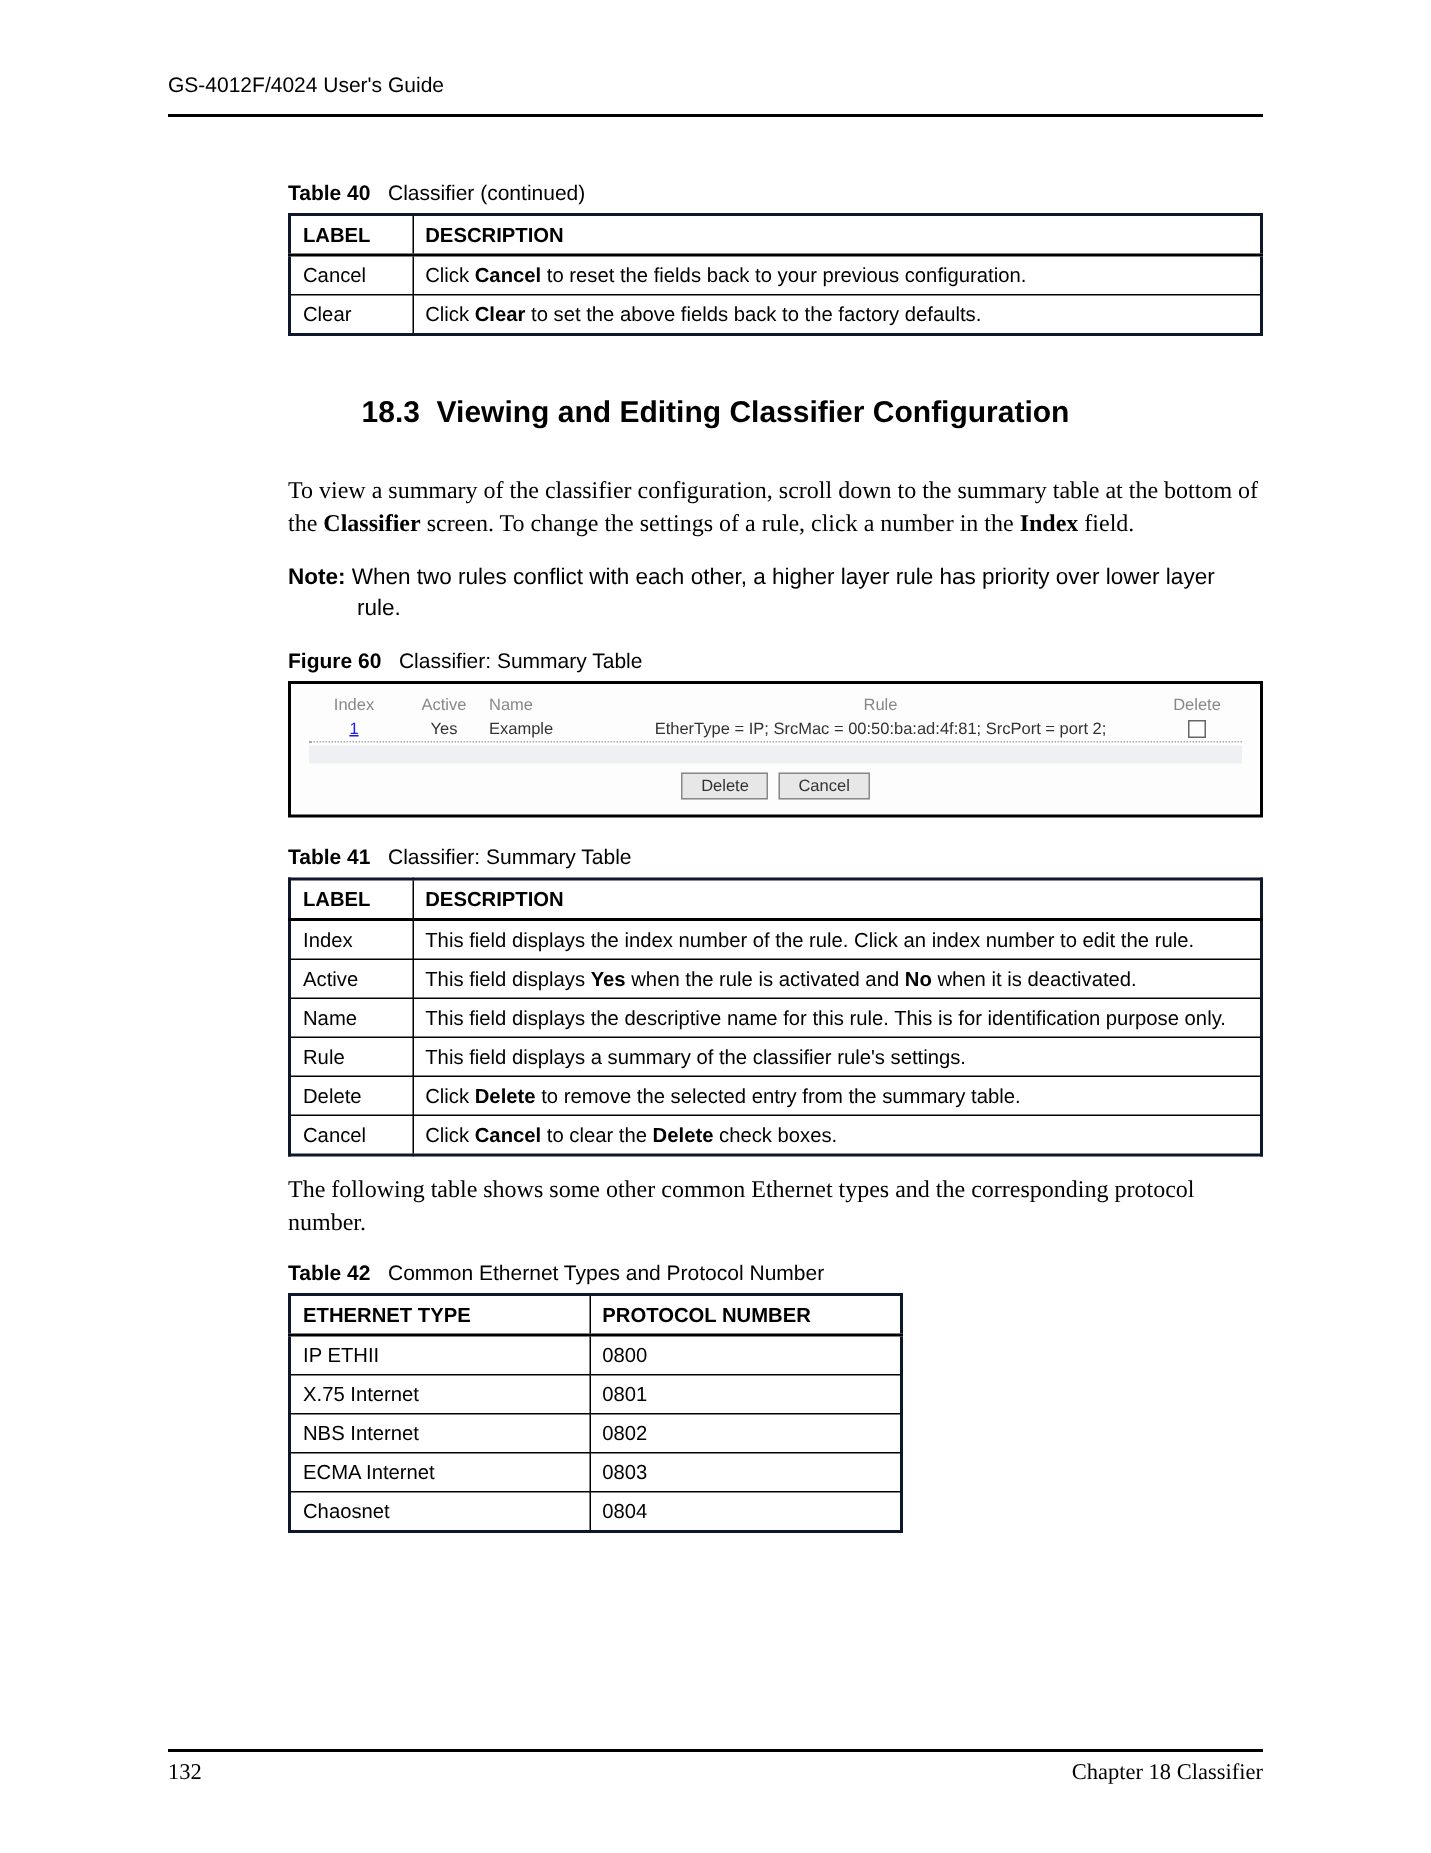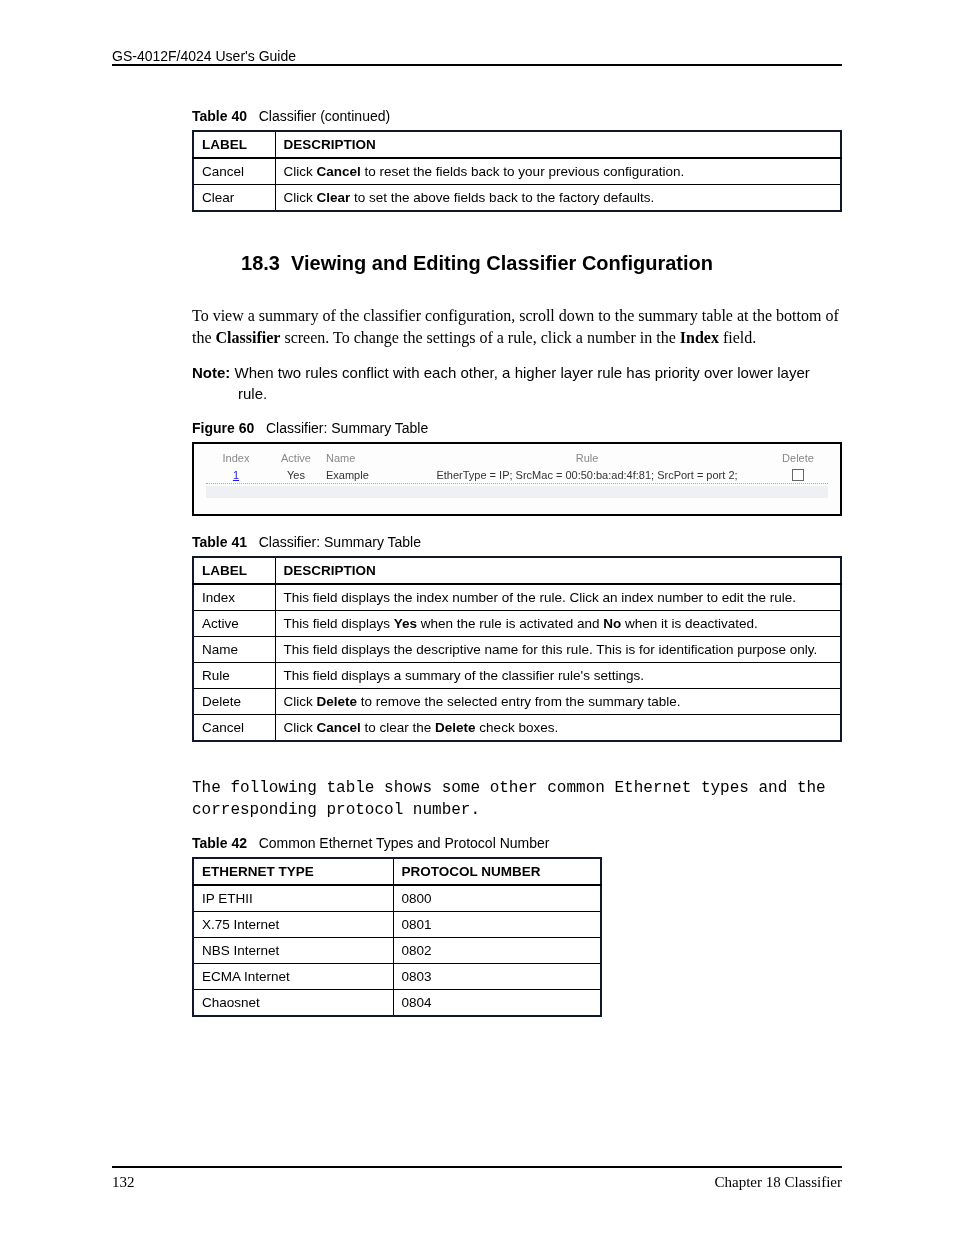--- a/index.html
+++ b/index.html
@@ -13,21 +13,21 @@
   .page {
     width: 954px;
     min-height: 1235px;
     box-sizing: border-box;
     padding: 48px 112px 30px 112px;
     position: relative;
   }
   .running-head {
     font-family: Arial, Helvetica, sans-serif;
     font-size: 14px;
-    padding-bottom: 0;
+    padding-bottom: 12px;
     border-bottom: 2px solid #000;
     margin-bottom: 42px;
   }
   .content {
     padding-left: 80px;
   }
   .caption {
     font-family: Arial, Helvetica, sans-serif;
     font-size: 14px;
     margin: 0 0 6px 0;
@@ -212,20 +212,24 @@
           <span class="idx-link">1</span>
         </div>
         <div class="figure-col active">Yes</div>
         <div class="figure-col name">Example</div>
         <div class="figure-col rule">EtherType = IP; SrcMac = 00:50:ba:ad:4f:81; SrcPort = port 2;</div>
         <div class="figure-col del">
           <span class="figure-cb"></span>
         </div>
       </div>
       <div class="figure-blank"></div>
+      <div class="figure-buttons">
+        <span class="btn">Delete</span>
+        <span class="btn">Cancel</span>
+      </div>
     </div>
 
 
     <p class="caption">
       <span class="cap-label">Table 41</span>&nbsp;&nbsp;&nbsp;<span>Classifier: Summary Table</span>
     </p>
     <table class="datagrid two-col">
       <colgroup>
           <col class="c1">
           <col>
@@ -255,21 +259,21 @@
         <td>Delete</td>
         <td><span>Click </span><b>Delete</b><span> to remove the selected entry from the summary table.</span><b></b><span></span></td>
       </tr>
       <tr>
         <td>Cancel</td>
         <td><span>Click </span><b>Cancel</b><span> to clear the </span><b>Delete</b><span> check boxes.</span></td>
       </tr>
     </tbody>
       </table>
 
-    <p class="body" style="margin-top:36px;font-family:Liberation Mono, monospace;">The following table shows some other common Ethernet types and the corresponding protocol number.</p>
+    <p class="body" style="margin-top:12px;">The following table shows some other common Ethernet types and the corresponding protocol number.</p>
 
     <p class="caption">
       <span class="cap-label">Table 42</span>&nbsp;&nbsp;&nbsp;<span>Common Ethernet Types and Protocol Number</span>
     </p>
     <table class="datagrid tab42">
       <colgroup>
           <col class="c1">
           <col>
         </colgroup>
       <tbody>

